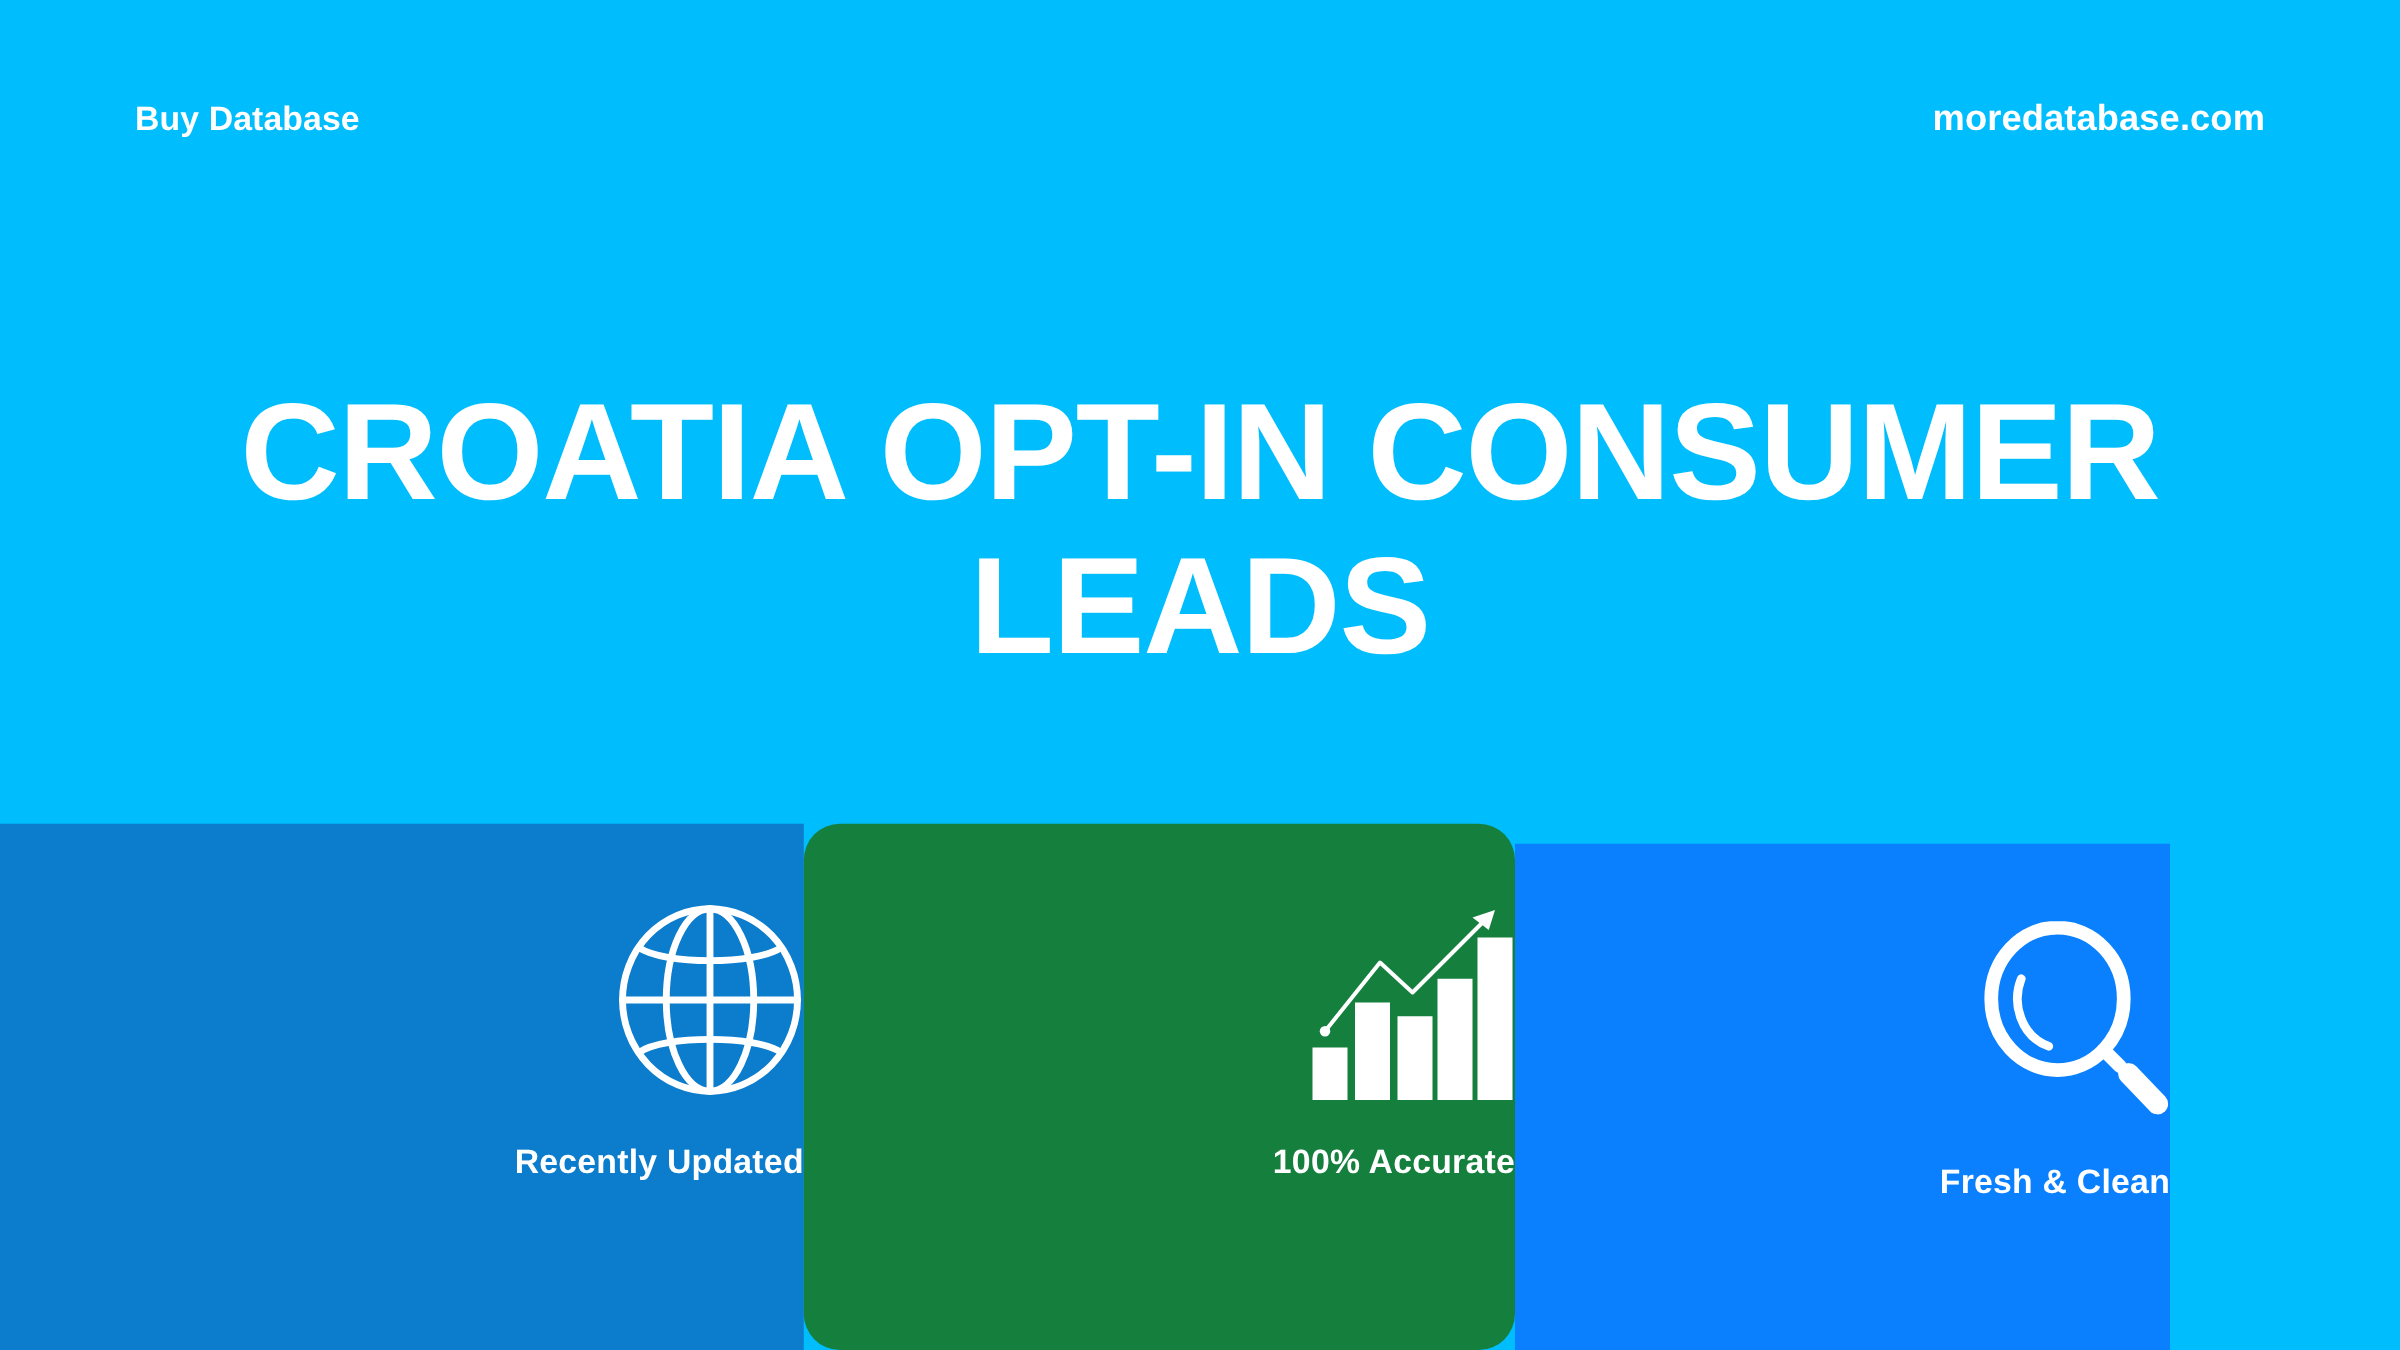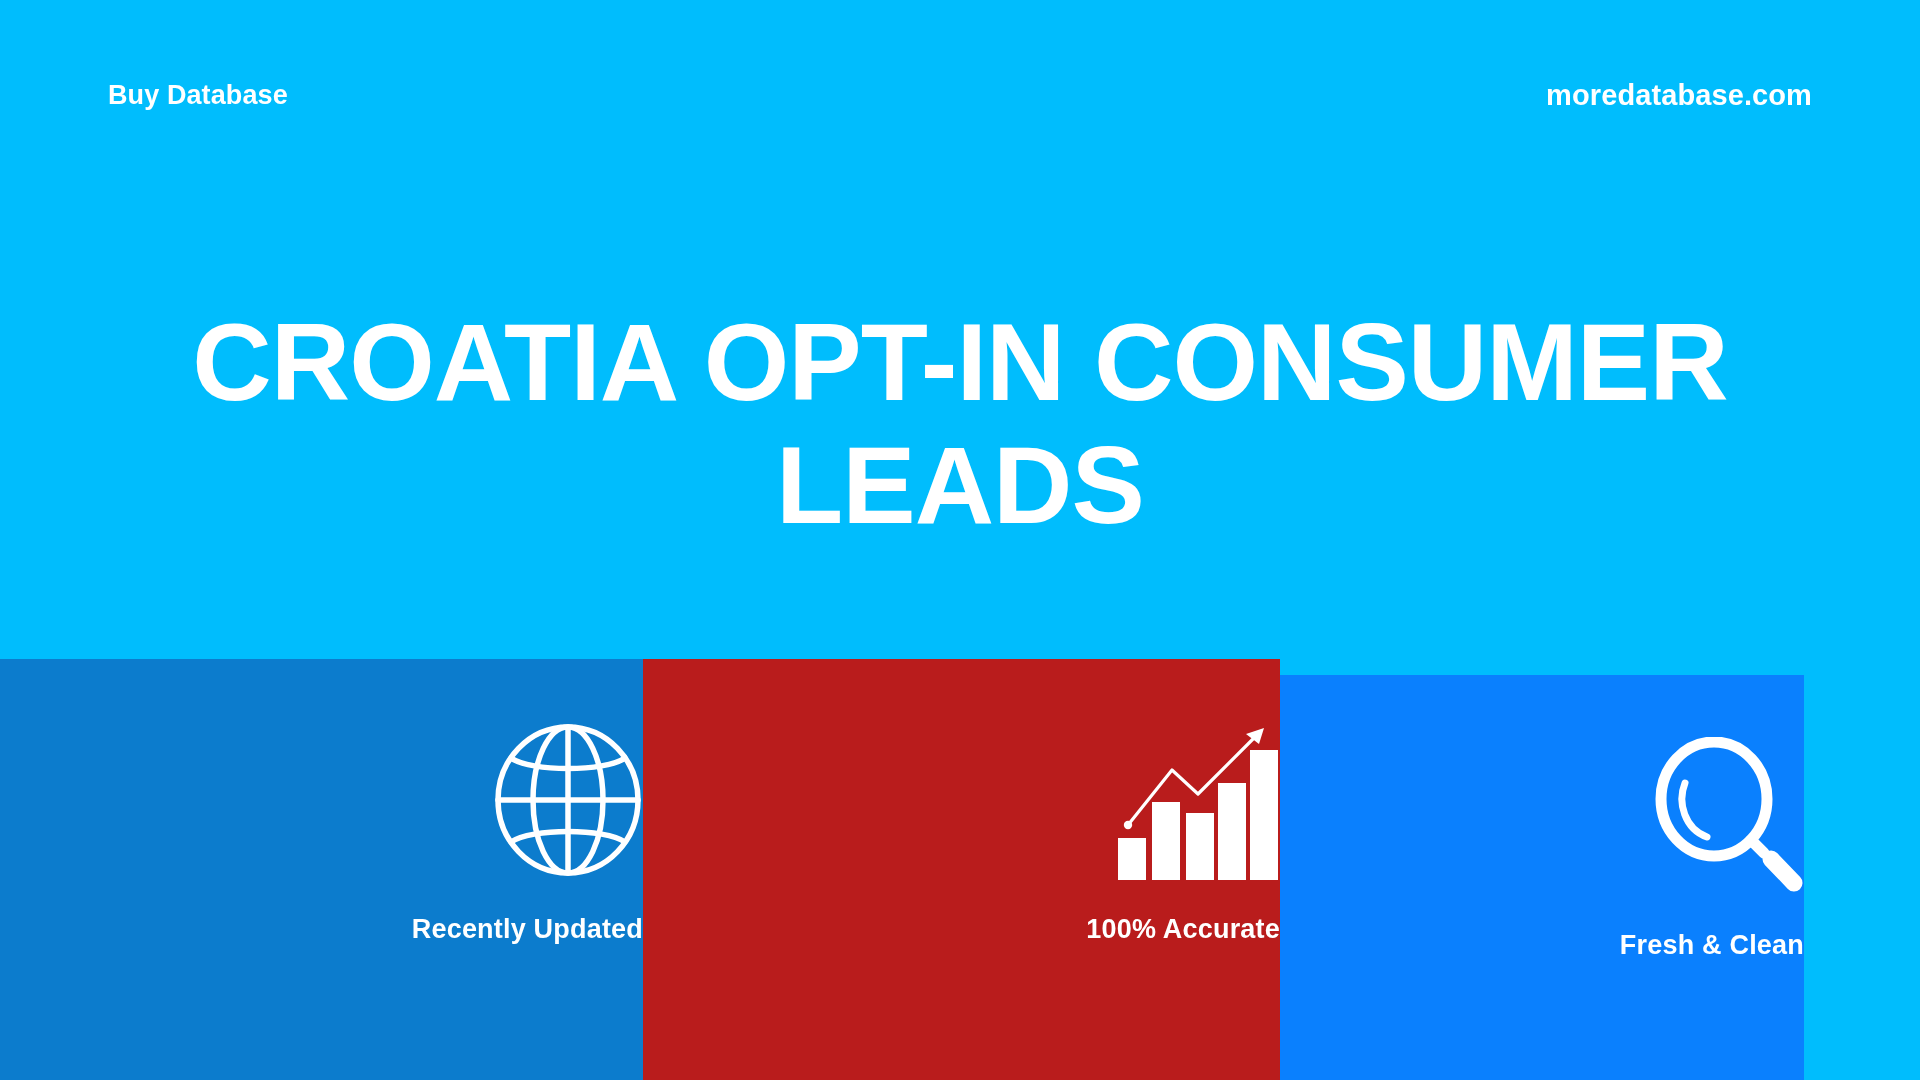--- a/index.html
+++ b/index.html
@@ -68,21 +68,21 @@
     display:flex;
     height:421px;
   }
   .panel {
     position:relative;
     display:flex;
     flex-direction:column;
     align-items:flex-end;
   }
   .panel-1 { width:643px; background:#0c7ccd; }
-  .panel-2 { width:637px; background:#b91c1c; }
+  .panel-2 { width:569px; background:#15803d;border-radius:29px; }
   .panel-3 { width:524px; background:#0a80fe;margin-top:16px; }
 
   .panel-icon {
     margin-top:58px;
     height:165px;
     display:flex;
     align-items:center;
     justify-content:center;
   }
   .panel-label {

